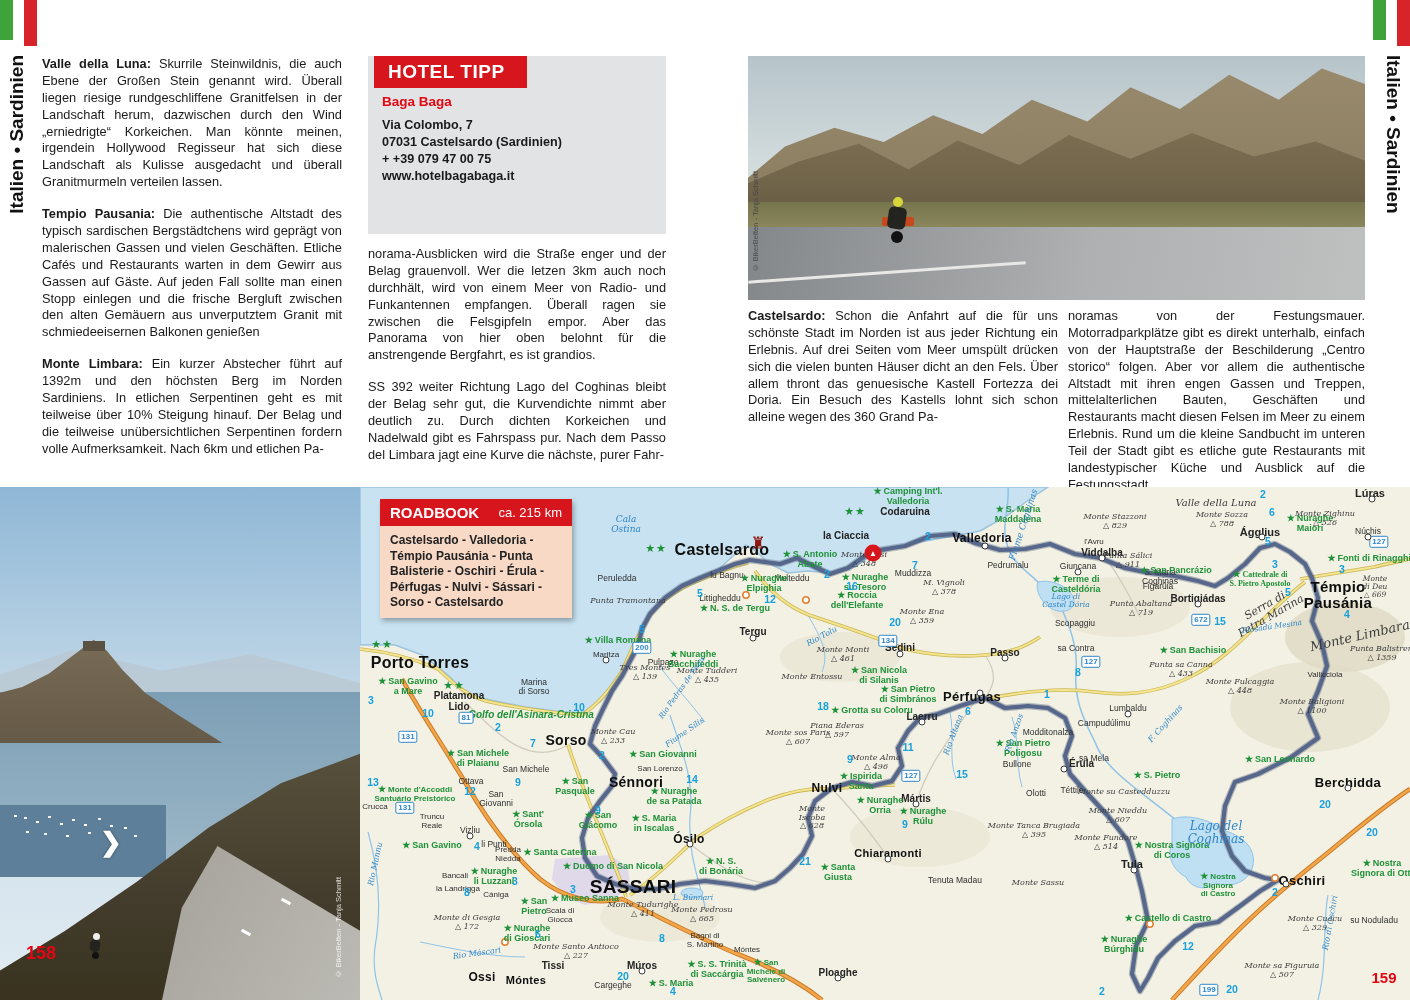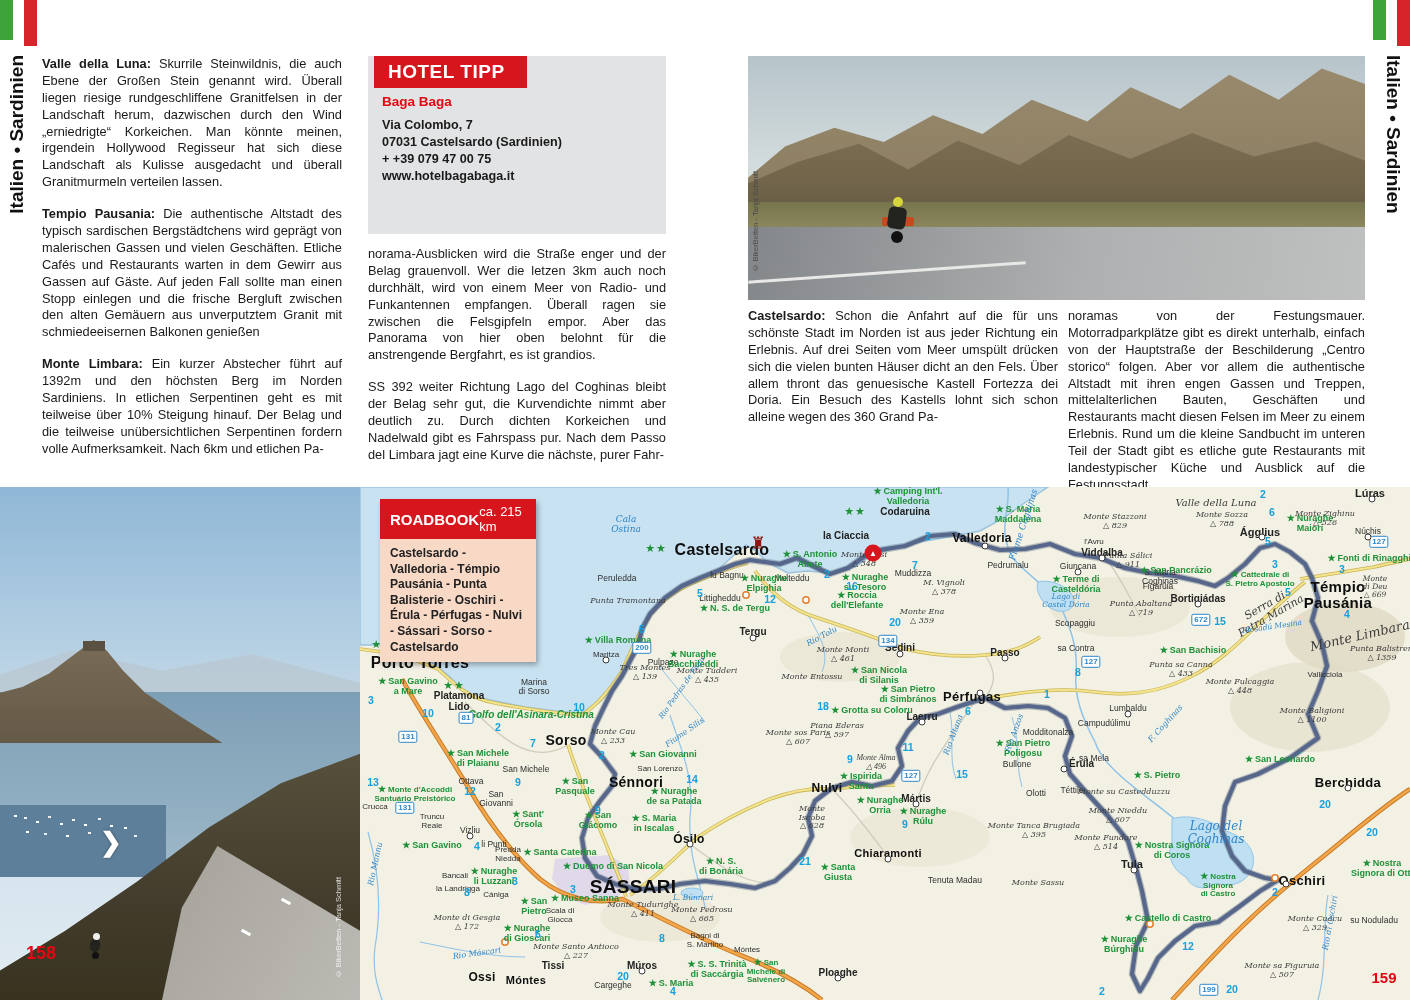--- a/index.html
+++ b/index.html
@@ -47,21 +47,21 @@
   .g2{color:#1f9138;font-weight:bold;font-style:italic;font-size:10px;}
   .m{font-family:"DejaVu Serif",serif;font-style:italic;color:#3c3c3c;font-size:8px;font-weight:normal;}
   .w{font-family:"DejaVu Serif",serif;font-style:italic;color:#2f86c8;font-size:9px;}
   .k{color:#18a0dc;font-weight:bold;font-size:10.5px;}
   .bdg{background:#fff;border:1px solid #2f86c8;color:#2f86c8;font-size:8px;font-weight:bold;
        padding:0 2px;border-radius:2px;line-height:1.3;}
   .s2{color:#1f9138;font-size:11px;letter-spacing:1px;}
   .rn{color:#e30613;font-weight:bold;font-size:15px;}
   .dot{width:5px;height:5px;background:#fff;border:1px solid #3a3a3a;border-radius:50%;}
   
-  .roadbook{position:absolute;left:20px;top:12px;width:156px;box-shadow:2px 3px 5px rgba(0,0,0,.3);}
+  .roadbook{position:absolute;left:20px;top:12px;width:192px;box-shadow:2px 3px 5px rgba(0,0,0,.3);}
   .rb-hdr{background:#d7151c;color:#fff;display:flex;justify-content:space-between;align-items:center;
           padding:5px 10px;}
   .rb-title{font-weight:bold;font-size:15px;}
   .rb-dist{font-size:13px;}
   .rb-body{background:#f7d9c6;color:#222;font-size:12px;font-weight:bold;line-height:1.3;padding:7px 10px;}
   
   .castle{position:absolute;color:#8e1711;font-size:17px;transform:translate(-50%,-50%);}
   .markerA{position:absolute;width:17px;height:17px;background:#d7151c;border-radius:50%;
            transform:translate(-50%,-50%);display:flex;align-items:center;justify-content:center;}
   .markerA span{color:#fff;font-size:8px;line-height:1;}
@@ -407,21 +407,21 @@
 Poligosu</span></div>
         <div class="ml g" style="left: 563px; top: 330px; transform: translate(-50%, -50%);"><span class="st">★</span><span>Nuraghe
 Rúlu</span></div>
         <div class="ml g" style="left: 303px; top: 268px; transform: translate(-50%, -50%);"><span class="st">★</span><span>San Giovanni</span></div>
         <div class="ml g" style="left: 314px; top: 310px; transform: translate(-50%, -50%);"><span class="st">★</span><span>Nuraghe
 de sa Patada</span></div>
         <div class="ml g" style="left: 294px; top: 337px; transform: translate(-50%, -50%);"><span class="st">★</span><span>S. Maria
 in Iscalas</span></div>
         <div class="ml g" style="left: 833px; top: 164px; transform: translate(-50%, -50%);"><span class="st">★</span><span>San Bachisio</span></div>
         <div class="ml g" style="left: 816px; top: 84px; transform: translate(-50%, -50%);"><span class="st">★</span><span>San Pancrázio</span></div>
-        <div class="ml g" style="left: 900px; top: 92px; font-size: 8px; transform: translate(-50%, -50%);"><span class="st">★</span><span>Cattedrale di
+        <div class="ml g" style="left: 900px; top: 92px; font-size: 8px; transform: translate(-50%, -50%); font-family: Liberation Serif, serif;"><span class="st">★</span><span>Cattedrale di
 S. Pietro Apostolo</span></div>
         <div class="ml g" style="left: 950px; top: 37px; transform: translate(-50%, -50%);"><span class="st">★</span><span>Nuraghe
 Maiori</span></div>
         <div class="ml g" style="left: 1012px; top: 72px; transform: translate(-50%, -50%);"><span class="st">★</span><span>Fonti di Rinagghiu</span></div>
         <div class="ml g" style="left: 797px; top: 289px; transform: translate(-50%, -50%);"><span class="st">★</span><span>S. Pietro</span></div>
         <div class="ml g" style="left: 812px; top: 364px; transform: translate(-50%, -50%);"><span class="st">★</span><span>Nostra Signora
 di Coros</span></div>
         <div class="ml g" style="left: 858px; top: 398px; font-size: 8px; transform: translate(-50%, -50%);"><span class="st">★</span><span>Nostra
 Signora
 di Castro</span></div>
@@ -469,41 +469,41 @@
 △ 526</div>
         <div class="ml m" style="left: 1015px; top: 100px; font-size: 7.5px; transform: translate(-50%, -50%);">Monte
 di Deu
 △ 669</div>
         <div class="ml m" style="left: 781px; top: 122px; transform: translate(-50%, -50%);">Punta Abaltana
 △ 719</div>
         <div class="ml m" style="left: 821px; top: 183px; transform: translate(-50%, -50%);">Punta sa Canna
 △ 433</div>
         <div class="ml m" style="left: 880px; top: 200px; transform: translate(-50%, -50%);">Monte Fulcaggia
 △ 448</div>
-        <div class="ml m" style="left: 952px; top: 229px; transform: translate(-50%, -50%);">Monte Baligioni
+        <div class="ml m" style="left: 952px; top: 220px; transform: translate(-50%, -50%);">Monte Baligioni
 △ 1100</div>
         <div class="ml m" style="left: 1022px; top: 167px; transform: translate(-50%, -50%);">Punta Balistreri
 △ 1359</div>
         <div class="ml m" style="left: 1000px; top: 149px; font-size: 13px; transform: translate(-50%, -50%) rotate(-13deg);">Monte Limbara</div>
         <div class="ml m" style="left: 908px; top: 124px; font-size: 11px; transform: translate(-50%, -50%) rotate(-30deg);">Serra di
 Petra Marina</div>
         <div class="ml m" style="left: 764px; top: 305px; transform: translate(-50%, -50%);">Monte su Castedduzzu</div>
         <div class="ml m" style="left: 758px; top: 329px; transform: translate(-50%, -50%);">Monte Nieddu
 △ 607</div>
         <div class="ml m" style="left: 746px; top: 356px; transform: translate(-50%, -50%);">Monte Fundore
 △ 514</div>
         <div class="ml m" style="left: 955px; top: 437px; transform: translate(-50%, -50%);">Monte Cuacu
 △ 329</div>
         <div class="ml m" style="left: 922px; top: 484px; transform: translate(-50%, -50%);">Monte sa Figuruia
 △ 507</div>
         <div class="ml m" style="left: 674px; top: 344px; transform: translate(-50%, -50%);">Monte Tanca Brugiada
 △ 395</div>
         <div class="ml m" style="left: 477px; top: 244px; transform: translate(-50%, -50%);">Piana Ederas
 △ 597</div>
-        <div class="ml m" style="left: 516px; top: 276px; transform: translate(-50%, -50%); font-family: Liberation Serif, serif;">Monte Alma
+        <div class="ml m" style="left: 516px; top: 276px; transform: translate(-50%, -50%);">Monte Alma
 △ 496</div>
         <div class="ml m" style="left: 438px; top: 251px; transform: translate(-50%, -50%);">Monte sos Paris
 △ 607</div>
         <div class="ml m" style="left: 452px; top: 331px; transform: translate(-50%, -50%);">Monte
 Iscoba
 △ 628</div>
         <div class="ml m" style="left: 678px; top: 396px; transform: translate(-50%, -50%);">Monte Sassu</div>
         <div class="ml m" style="left: 268px; top: 114px; transform: translate(-50%, -50%);">Punta Tramontana</div>
         <div class="ml w" style="left: 266px; top: 38px; transform: translate(-50%, -50%);">Cala
 Ostina</div>

